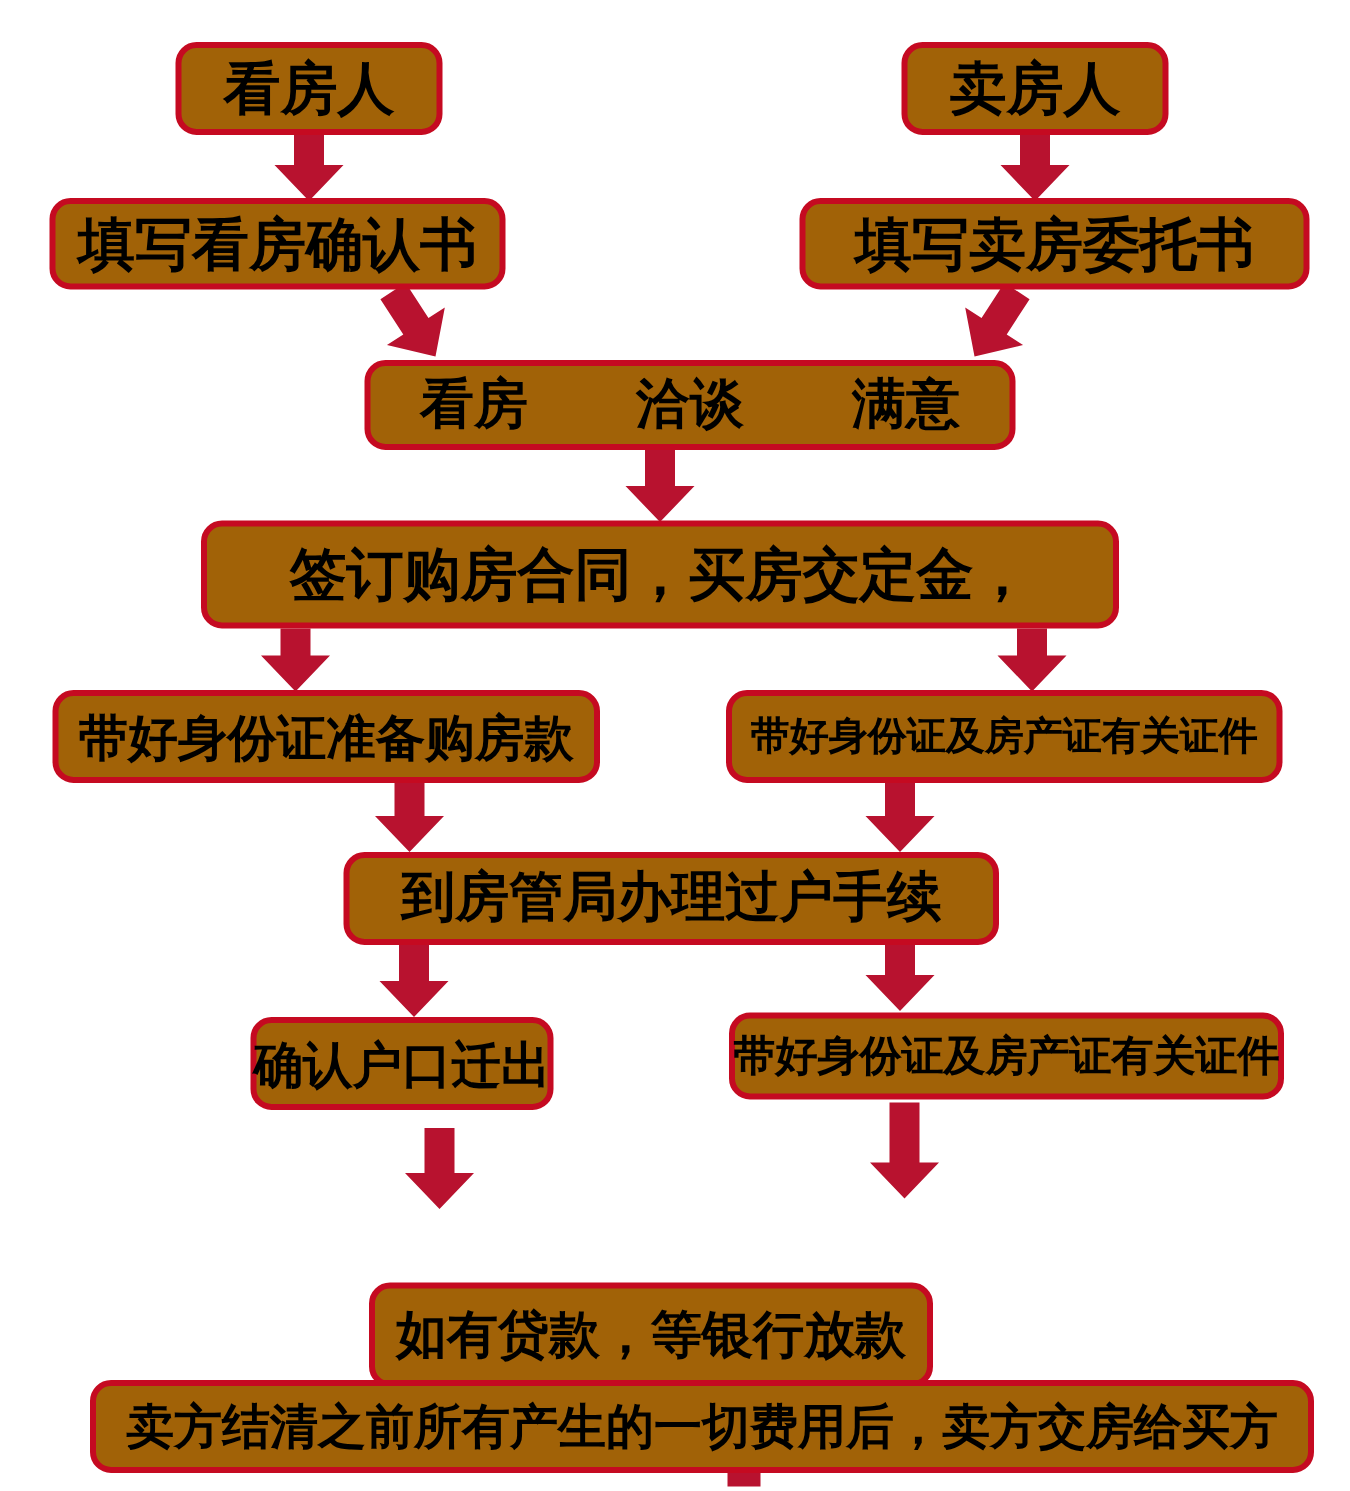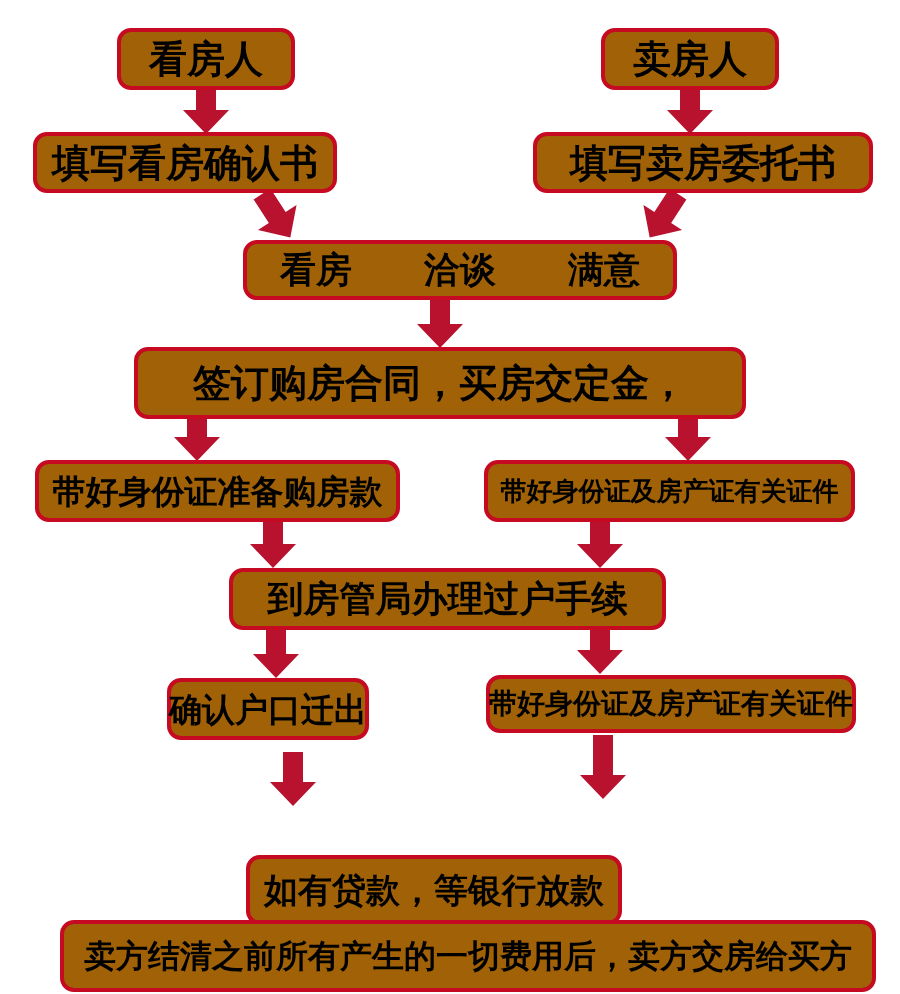--- a/index.html
+++ b/index.html
@@ -21,21 +21,21 @@
   .n-viewer-form   {left:33px; top:132px;width:304px;height:61px;font-size:38px;}
   .n-seller-form   {left:533px;top:132px;width:340px;height:61px;font-size:38px;}
   .n-negotiate     {left:243px;top:240px;width:434px;height:60px;font-size:36px;}
   .n-contract      {left:134px;top:347px;width:612px;height:72px;font-size:38px;}
   .n-buyer-prepare {left:35px; top:460px;width:365px;height:62px;font-size:33px;}
   .n-seller-prepare{left:484px;top:460px;width:371px;height:62px;font-size:26px;}
   .n-transfer      {left:229px;top:568px;width:437px;height:62px;font-size:36px;text-align:center;}
   .n-hukou         {left:167px;top:678px;width:202px;height:62px;font-size:33px;}
   .n-utilities     {left:486px;top:675px;width:370px;height:58px;font-size:28px;}
   .n-loan          {left:246px;top:811px;width:376px;height:70px;font-size:34px;margin-top:44px;}
-  .n-handover      {left:60px; top:920px;width:816px;height:72px;font-size:32px;text-align:right;}
+  .n-handover      {left:60px; top:920px;width:816px;height:62px;font-size:32px;text-align:right;}
 </style>
 </head>
 <body>
 
 <div class="canvas">
 
   <svg class="arrows" width="900" height="994" viewBox="0 0 900 994" xmlns="http://www.w3.org/2000/svg">
     <polygon points="196,90 216,90 216,110 229,110 206,134 183,110 196,110" fill="#b8122f"></polygon>
     <polygon points="680,90 700,90 700,110 713,110 690,134 667,110 680,110" fill="#b8122f"></polygon>
     <polygon transform="rotate(-33 262 194)" points="252,194 272,194 272,222 285,222 262,246 239,222 252,222" fill="#b8122f"></polygon>

